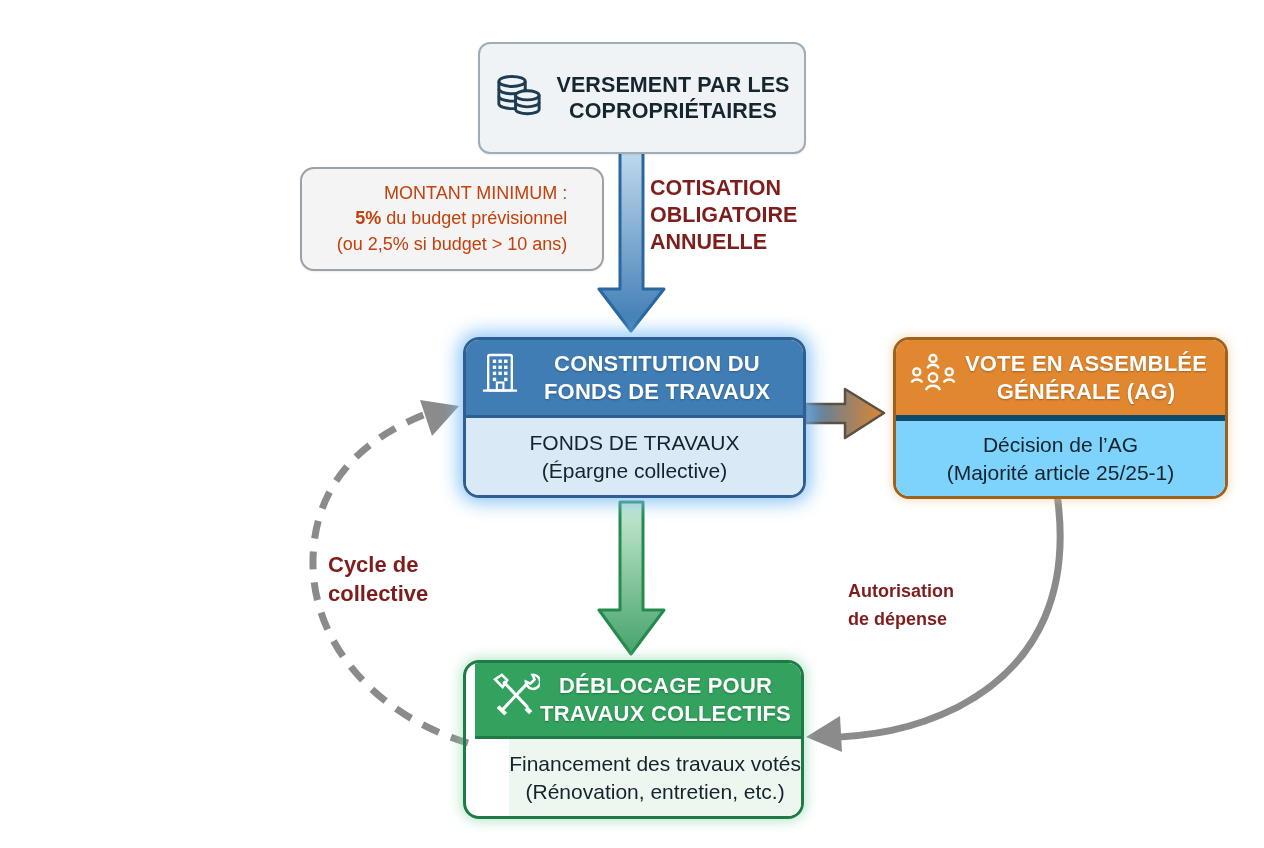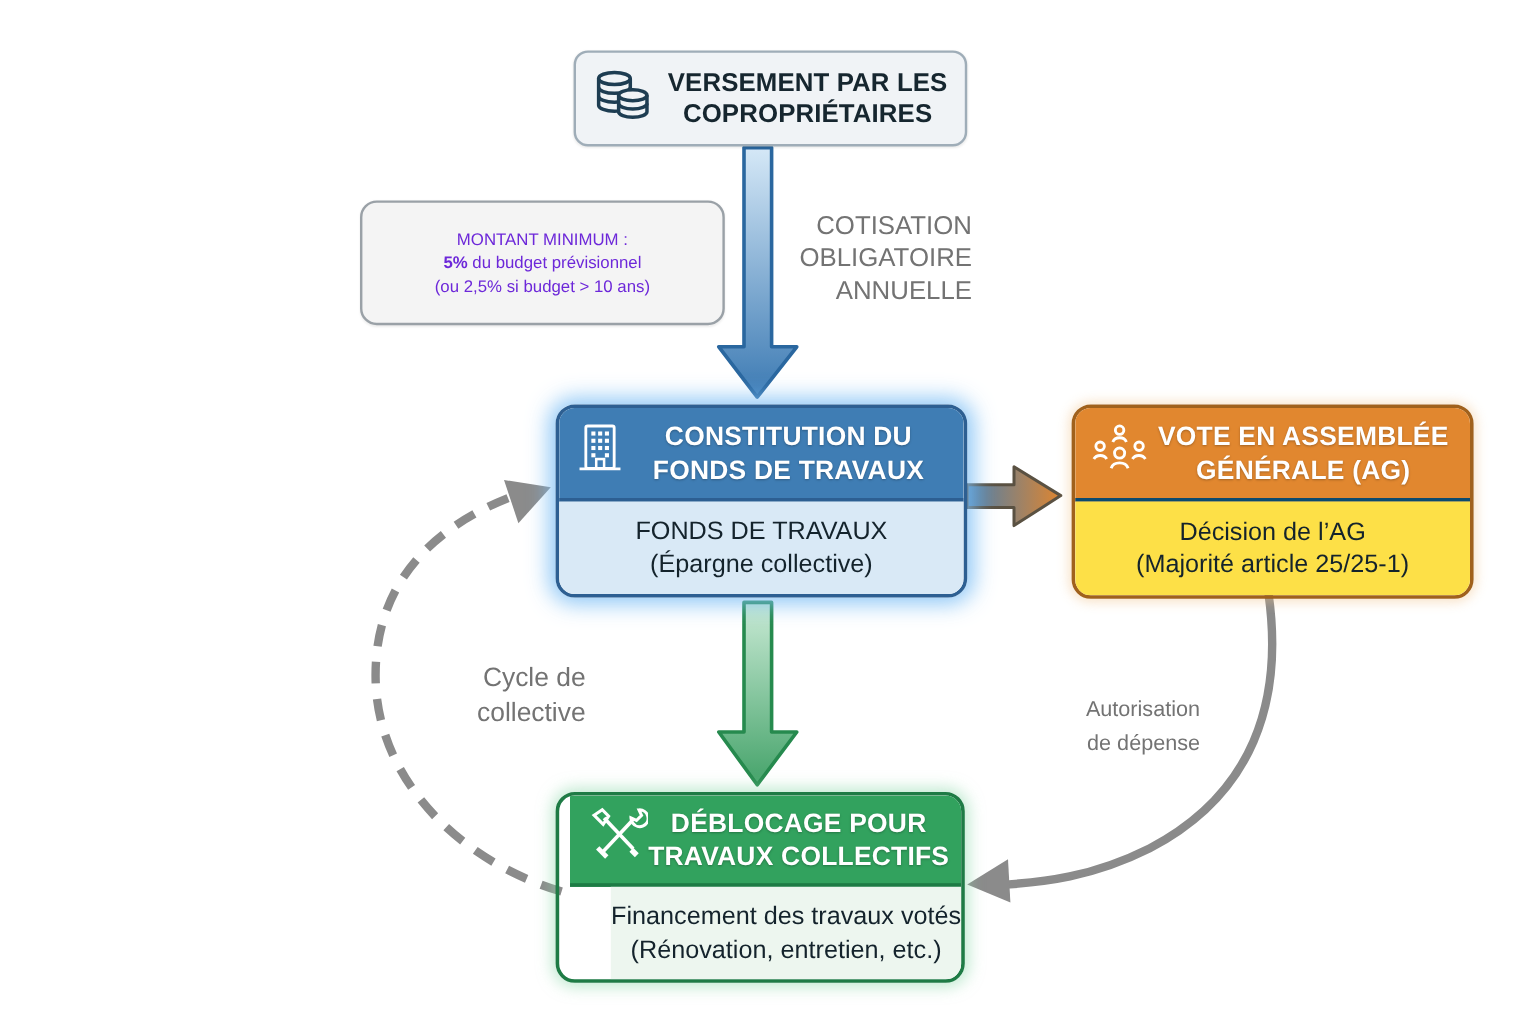--- a/index.html
+++ b/index.html
@@ -8,24 +8,24 @@
     font-family:"Liberation Sans", sans-serif;overflow:hidden;
   }
   .abs{position:absolute;}
   
   .neutral-box{
     background:#f0f3f6;border:2px solid #9fadb8;border-radius:12px;
     box-shadow:0 1px 2px rgba(0,0,0,.08);
     display:flex;align-items:center;justify-content:center;
     color:#16262f;
   }
-  .versement{left:478px;top:42px;width:308px;height:76px;gap:12px;padding:0 8px;}
+  .versement{left:478px;top:42px;width:308px;height:76px;gap:12px;padding:16px 8px;}
   .versement .txt{font-weight:700;font-size:21.5px;line-height:1.22;text-align:center;letter-spacing:.1px;}
   .montant{left:300px;top:167px;width:300px;height:100px;background:#f4f4f4;border-color:#9aa1a7;border-radius:14px;}
-  .montant .txt{font-size:14px;line-height:1.4;text-align:center;color:#6d28d9;}
+  .montant .txt{font-size:18px;line-height:1.4;text-align:right;color:#c2410c;}
   .montant .hl{font-weight:700;}
   
   .node{
     border-radius:16px;overflow:hidden;display:flex;flex-direction:column;
   }
   .node .hd{
     display:flex;align-items:center;flex:0 0 auto;
     color:#fff;font-weight:700;font-size:22px;line-height:1.25;
     text-shadow:0 1px 2px rgba(0,0,0,.28);letter-spacing:.2px;
   }
@@ -40,33 +40,33 @@
     border:3px solid #2d5f92;
     box-shadow:0 0 18px 5px rgba(125,190,245,.85);
   }
   .node-blue .hd{background:#3f7db4;height:75px;border-bottom:3px solid #2d5f92;}
   .node-blue .bd{background:#d9e9f6;}
   .node-orange{
     left:893px;top:337px;width:329px;height:156px;
     border:3px solid #a0611c;
     box-shadow:0 0 10px 2px rgba(240,190,130,.45);
   }
-  .node-orange .hd{background:#e1872f;height:75px;border-bottom:3px solid #0c4a6e;}
-  .node-orange .bd{background:#fde047;}
+  .node-orange .hd{background:#e1872f;height:75px;border-bottom:6px solid #0c4a6e;}
+  .node-orange .bd{background:#7dd3fc;}
   .node-green{
     left:463px;top:660px;width:335px;height:153px;
     border:3px solid #1e7b45;
     box-shadow:0 0 12px 3px rgba(140,215,170,.55);
     align-items:flex-end;
   }
   .node-green .hd{background:#32a25e;height:73px;border-bottom:3px solid #1e7b45;}
   .node-green .bd{background:#edf6ef;margin-left:37px;}
   
   .flow-label{
-    font-weight:400;color:#737373;text-align:right;
+    font-weight:700;color:#7f1d1d;text-align:left;
   }
   .lbl-cotisation{left:650px;top:175px;width:160px;font-size:21.5px;line-height:27px;}
   .lbl-cycle{left:328px;top:550px;width:160px;font-size:22px;line-height:29px;}
   .lbl-autorisation{left:848px;top:577px;width:152px;font-size:18px;line-height:28px;}
   .overlay{position:absolute;left:0;top:0;pointer-events:none;}
 </style>
 </head>
 <body>
 
 <div id="canvas">

